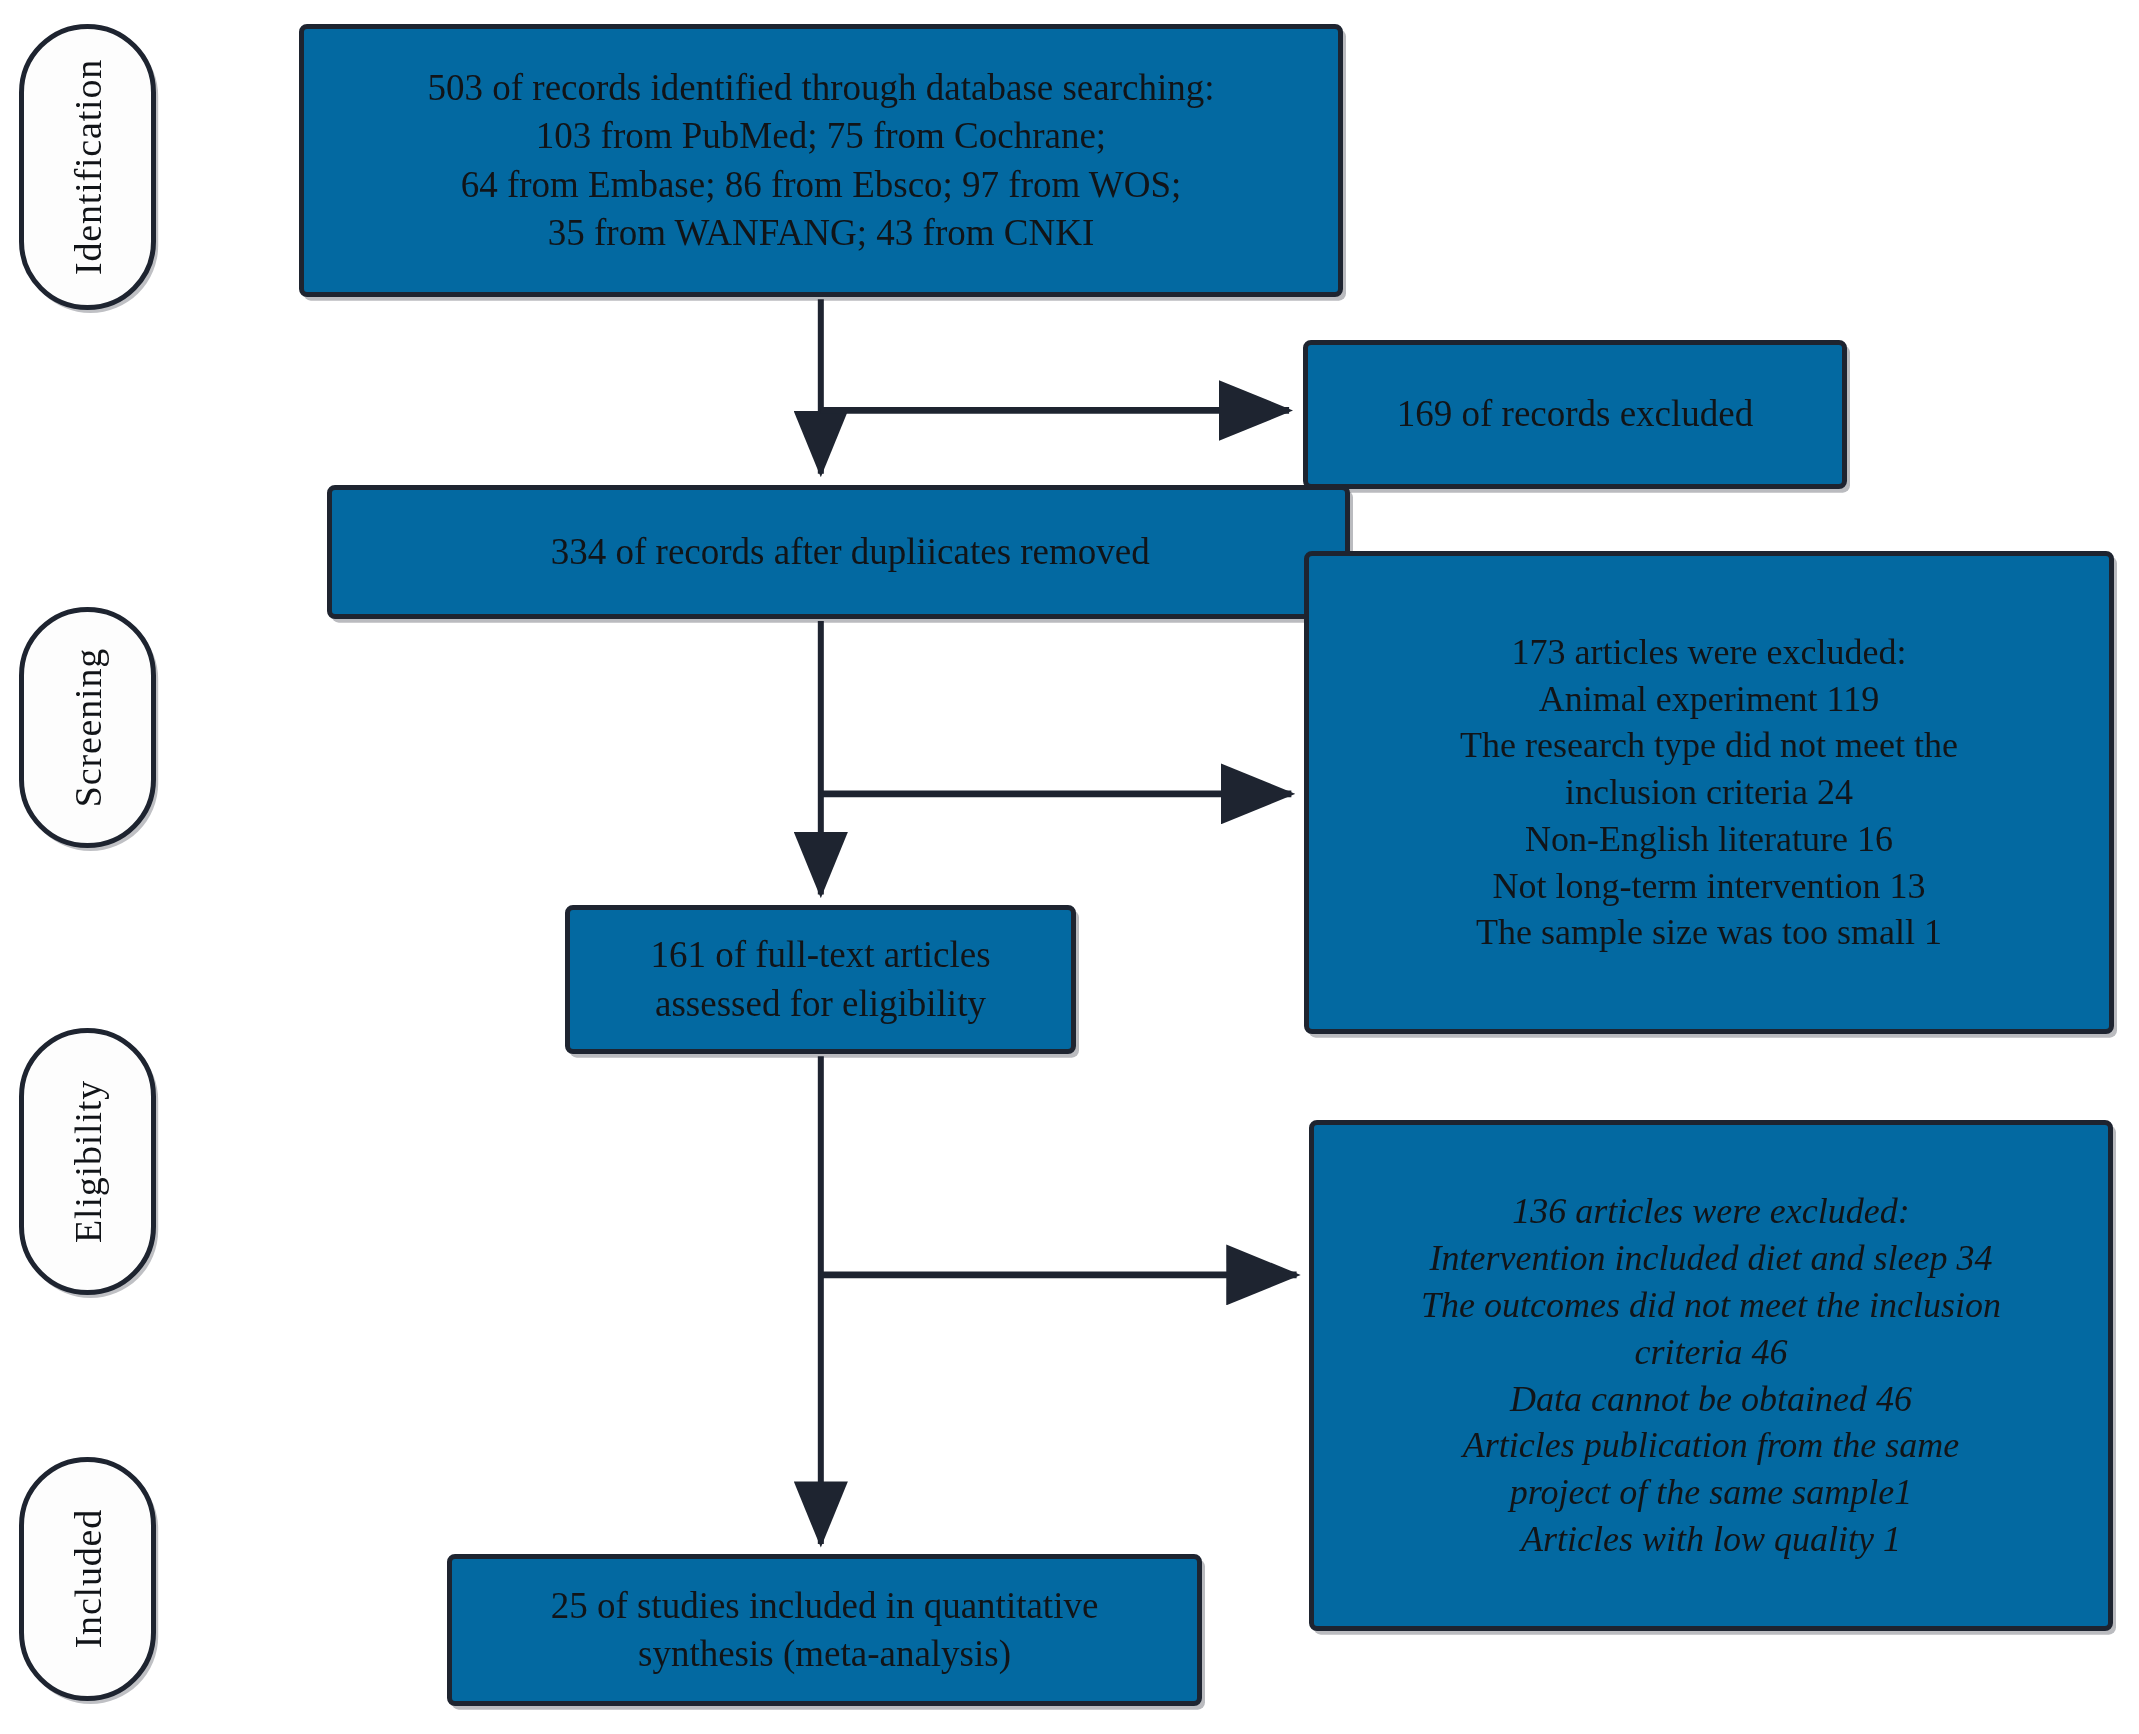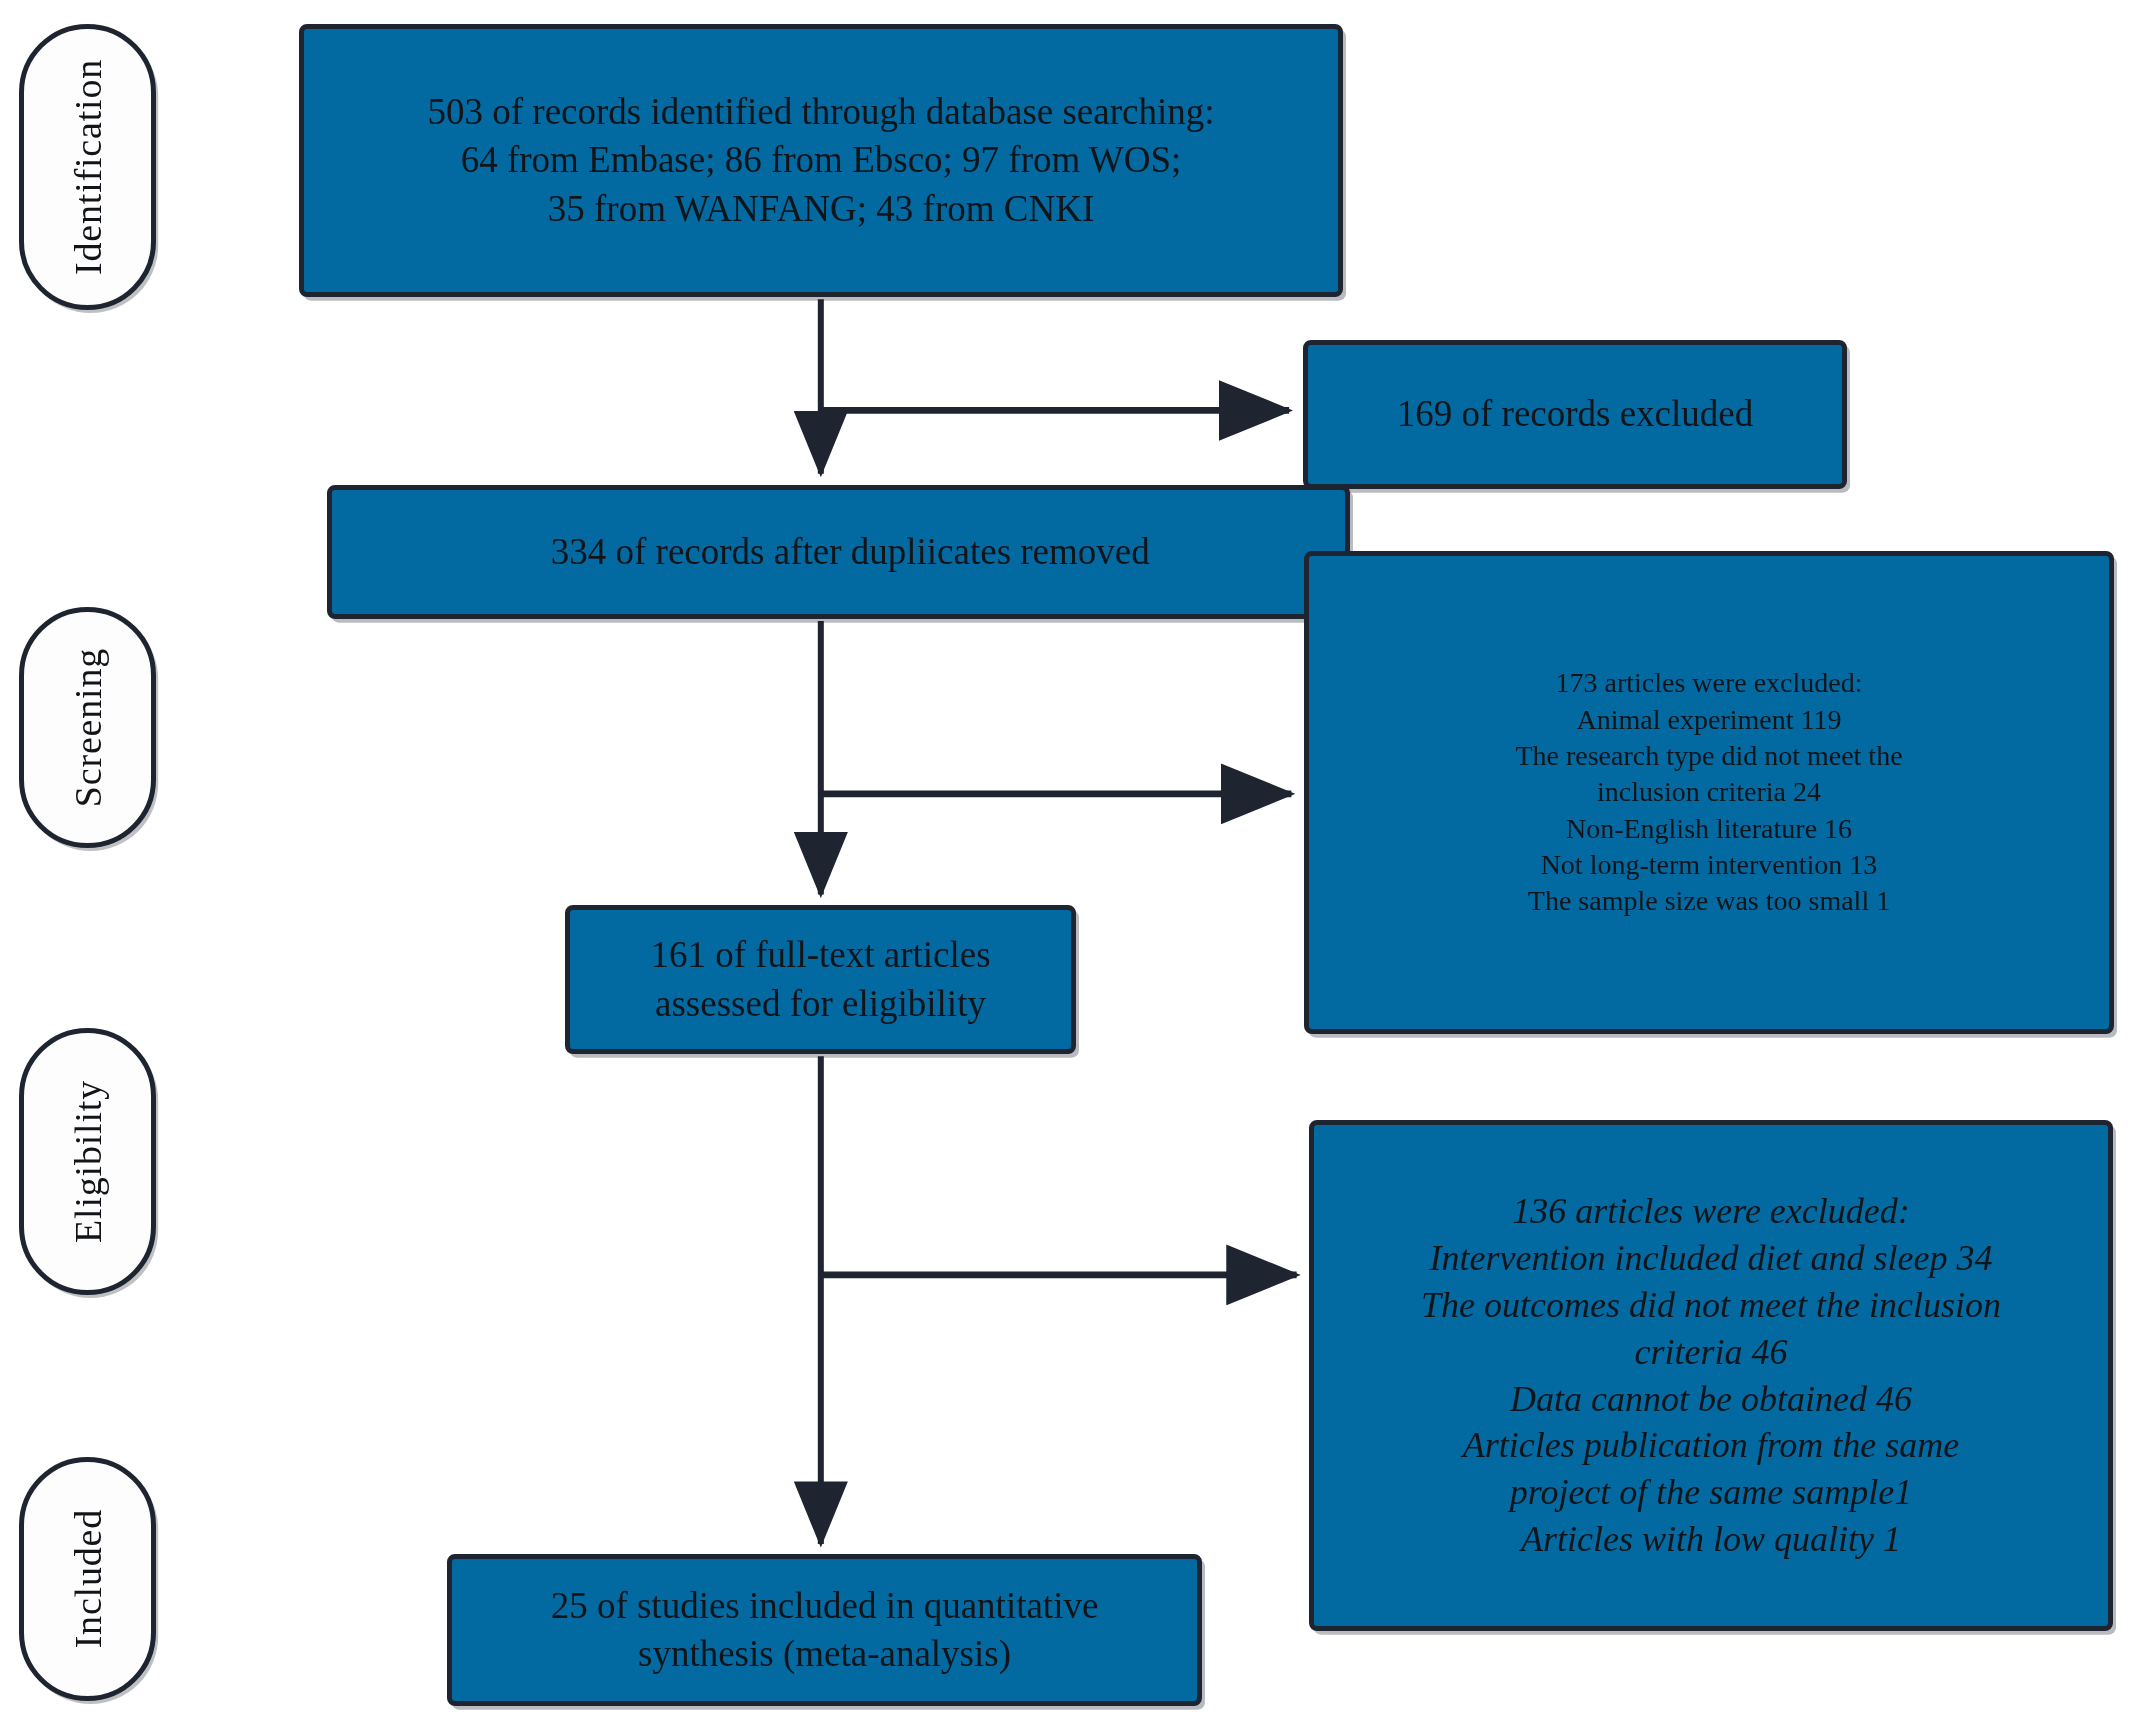--- a/index.html
+++ b/index.html
@@ -71,21 +71,21 @@
     font-size: 38px;
     letter-spacing: 0.8px;
     color: #111418;
     white-space: nowrap;
   }
 
   
   #box-identified   { left: 299px;  top: 24px;   width: 1044px; height: 273px; }
   #box-excluded-169 { left: 1303px; top: 340px;  width: 544px;  height: 149px; }
   #box-deduped-334  { left: 327px;  top: 485px;  width: 1023px; height: 134px; padding-left: 40px; }
-  #box-excluded-173 { left: 1304px; top: 551px;  width: 810px; height: 483px; font-size: 28px; }
+  #box-excluded-173 { left: 1304px; top: 551px;  width: 810px; height: 483px; font-size: 36px; }
   #box-fulltext-161 { left: 565px;  top: 905px; width: 511px;  height: 149px; }
   #box-excluded-136 { left: 1309px; top: 1120px; width: 804px; height: 511px; font-size: 36px; font-style: italic; }
   #box-included-25  { left: 447px;  top: 1554px; width: 755px; height: 152px; }
 
   #stage-identification { left: 19px; top: 24px;   width: 137px; height: 286px; }
   #stage-screening      { left: 19px; top: 607px;  width: 137px; height: 241px; }
   #stage-eligibility    { left: 19px; top: 1028px; width: 137px; height: 267px; }
   #stage-included       { left: 19px; top: 1457px; width: 137px; height: 244px; }
 </style>
 </head>
@@ -137,20 +137,21 @@
     <span class="vtext">Eligibility</span>
   </div>
 
   <div class="stage" id="stage-included">
     <span class="vtext">Included</span>
   </div>
 
   <div class="node" id="box-identified">
     <span class="lines">
         <span>503 of records identified through database searching:</span>
+        <span>103 from PubMed; 75 from Cochrane;</span>
         <span>64 from Embase; 86 from Ebsco; 97 from WOS;</span>
         <span>35 from WANFANG; 43 from CNKI</span>
       </span>
   </div>
 
   <div class="node" id="box-excluded-169">
     <span class="lines">
         <span>169 of records excluded</span>
       </span>
   </div>

